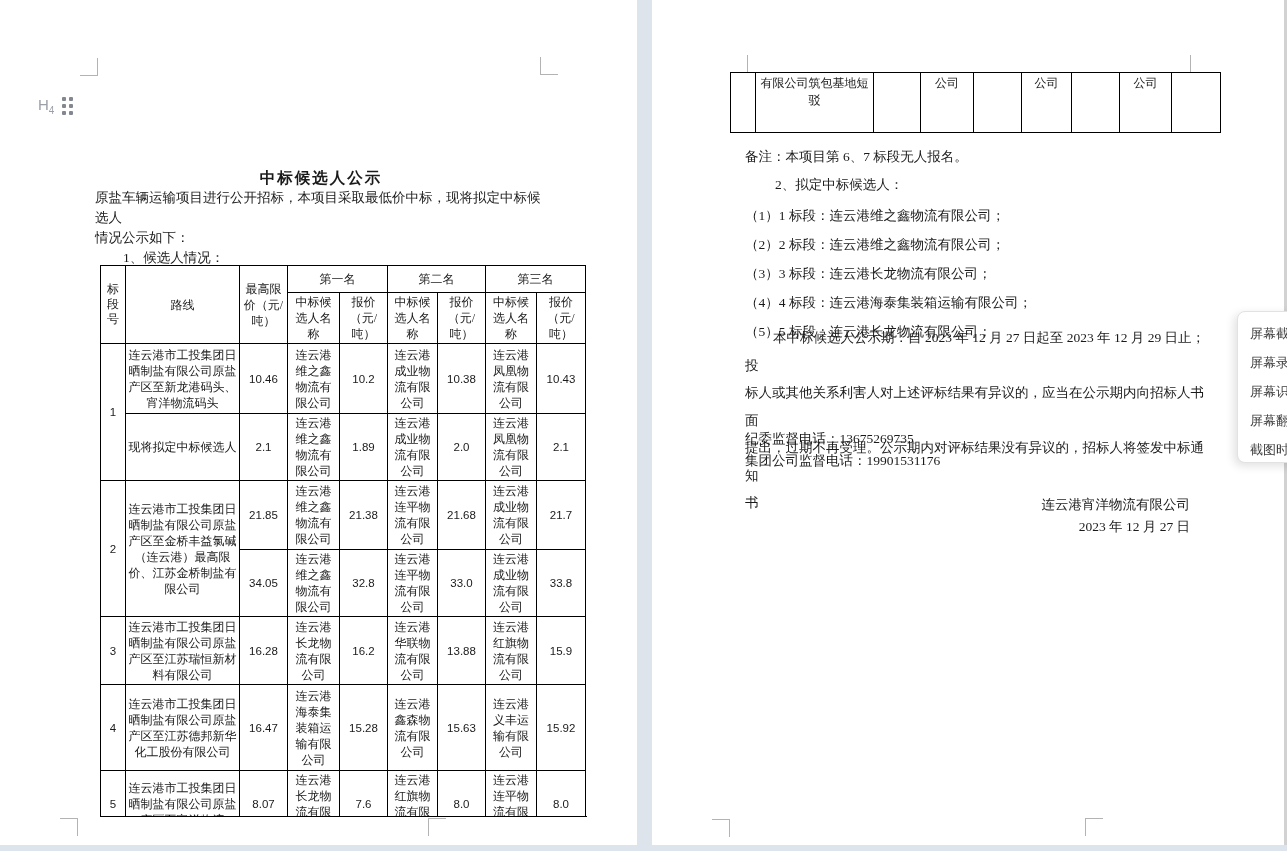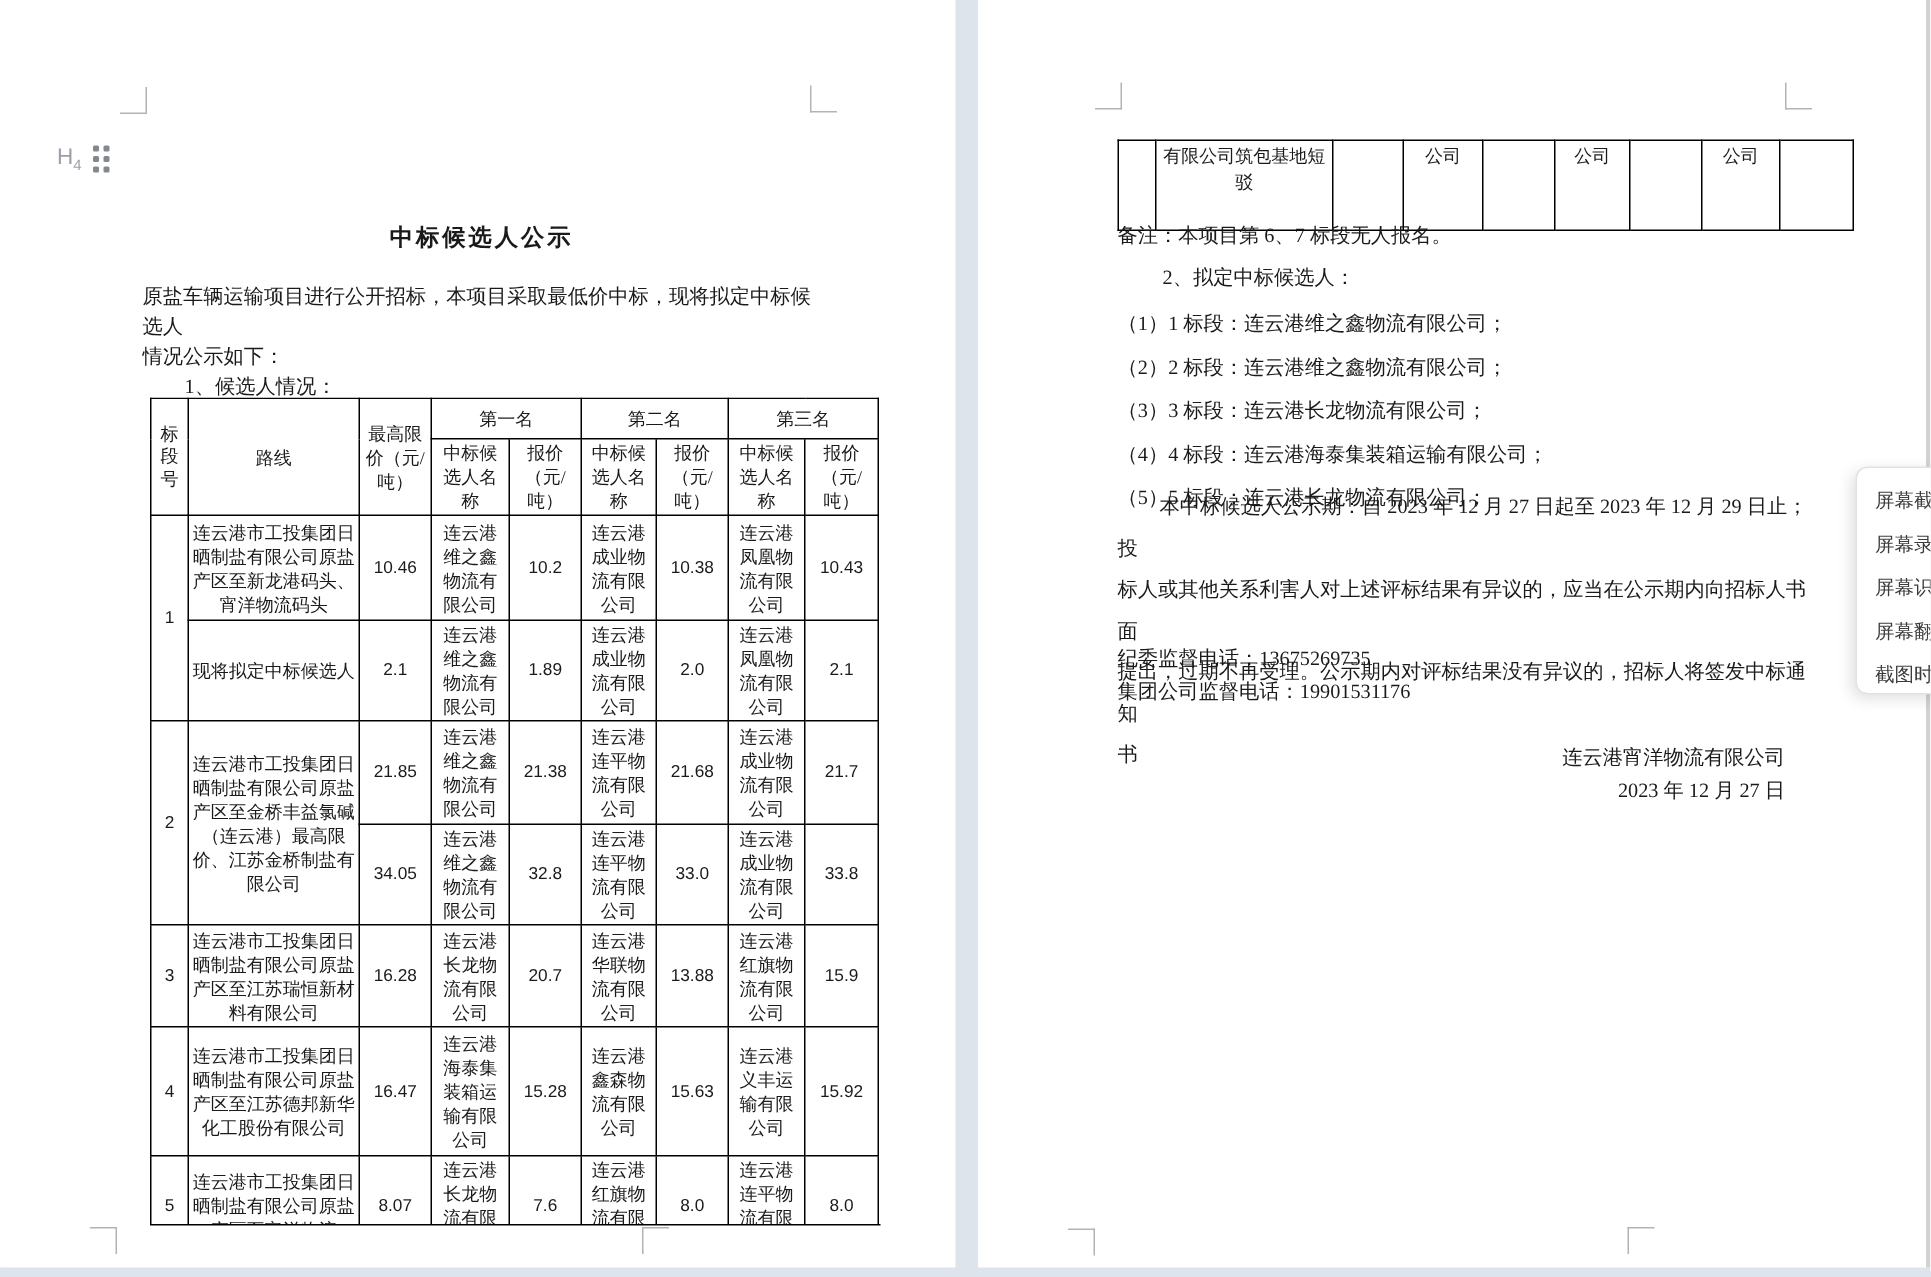--- a/index.html
+++ b/index.html
@@ -28,34 +28,34 @@
   .h4-badge{position:absolute;left:38px;top:96px;color:#9ba0a8;
             font-family:"Liberation Sans",sans-serif;font-size:15px;cursor:pointer;}
   .h4-badge sub{font-size:10px;}
   .drag-handle{position:absolute;left:62px;top:97px;display:grid;
                grid-template-columns:4px 4px;grid-gap:3px;cursor:grab;}
   .drag-handle span{width:4px;height:4px;background:#83878f;border-radius:1px;}
 
   
   .doc-title{position:absolute;left:95px;width:452px;top:94px;text-align:center;
              font-size:17.5px;font-weight:bold;letter-spacing:1px;}
-  .doc-subtitle{position:absolute;left:95px;width:452px;top:148px;text-align:center;
+  .doc-subtitle{position:absolute;left:95px;width:452px;top:168px;text-align:center;
                 font-size:15.5px;font-weight:bold;letter-spacing:2px;}
   .intro{position:absolute;left:95px;width:455px;top:188px;font-size:13.5px;line-height:20px;}
   .indent{text-indent:28px;}
 
   
   .tbl-clip{position:absolute;left:100px;top:265px;width:487px;height:551px;
             overflow:hidden;border-bottom:1px solid #000;}
   table.doc{border-collapse:collapse;table-layout:fixed;width:485px;font-size:12px;padding-left:48px;}
   table.doc td{border:1px solid #000;text-align:center;vertical-align:middle;
                padding:1px 2px;line-height:16px;overflow:hidden;}
   table.doc td.num{font-family:"Liberation Sans",sans-serif;font-size:11.5px;}
   table.doc td.vhead{line-height:15px;}
-  .tbl2-wrap{position:absolute;left:93px;top:72px;width:492px;margin-top:21px;}
+  .tbl2-wrap{position:absolute;left:78px;top:72px;width:492px;}
   table.doc2{border-collapse:collapse;table-layout:fixed;width:490px;font-size:12px;}
   table.doc2 td{border:1px solid #000;text-align:center;vertical-align:top;
                 padding:2px 2px;line-height:17px;height:55px;}
 
   
   .p2-note{position:absolute;left:93px;top:148px;font-size:13.5px;}
   .p2-sec{position:absolute;left:123px;top:176px;font-size:13.5px;}
   .p2-candidates{position:absolute;left:93px;top:201px;font-size:13.5px;line-height:29px;}
   .p2-closing{position:absolute;left:93px;width:460px;top:324px;font-size:13.5px;line-height:27.5px;}
   .p2-phones{position:absolute;left:93px;top:428px;font-size:13.5px;line-height:22px;}
@@ -173,21 +173,21 @@
           <td class="num">33.0</td>
           <td>连云港成业物流有限公司</td>
           <td class="num">33.8</td>
         </tr>
 
         <tr style="height:68px">
           <td class="num">3</td>
           <td>连云港市工投集团日晒制盐有限公司原盐产区至江苏瑞恒新材料有限公司</td>
           <td class="num">16.28</td>
           <td>连云港长龙物流有限公司</td>
-          <td class="num">20.7</td>
+          <td class="num">16.2</td>
           <td>连云港华联物流有限公司</td>
           <td class="num">13.88</td>
           <td>连云港红旗物流有限公司</td>
           <td class="num">15.9</td>
         </tr>
 
         <tr style="height:86px">
           <td class="num">4</td>
           <td>连云港市工投集团日晒制盐有限公司原盐产区至江苏德邦新华化工股份有限公司</td>
           <td class="num">16.47</td>

